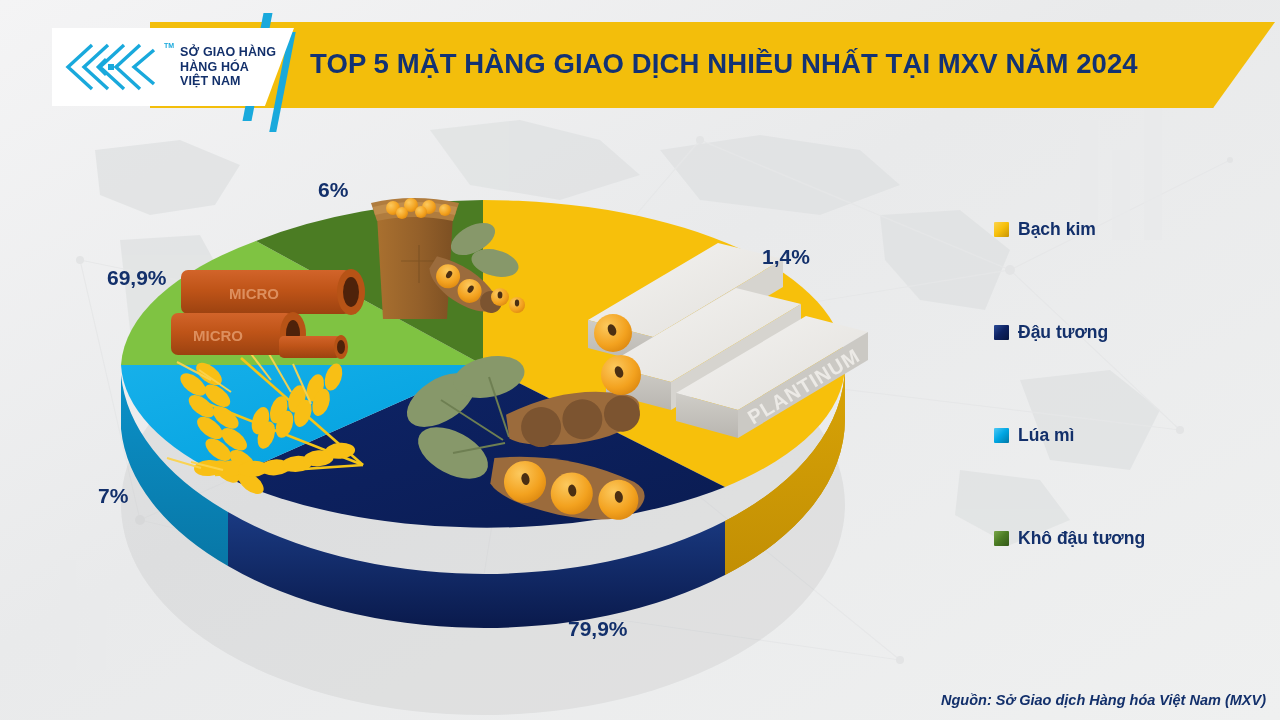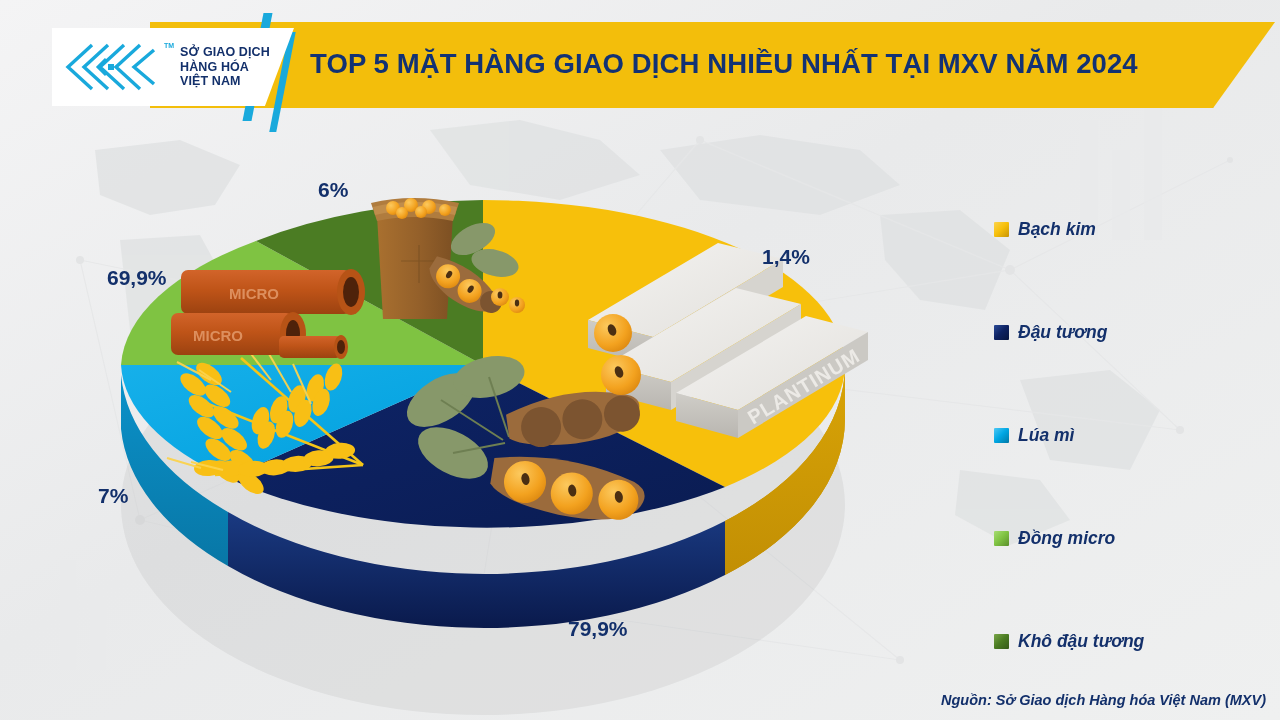--- a/index.html
+++ b/index.html
@@ -82,21 +82,20 @@
   .pct-bachkim   { left: 762px; top: 245px; }
   .pct-dautuong  { left: 568px; top: 617px; }
   .pct-luami     { left: 98px;  top: 484px; }
   .pct-dongmicro { left: 107px; top: 266px; }
   .pct-khodau    { left: 318px; top: 178px; }
 
   
   #legend {
     position: absolute; left: 994px; top: 178px;
     width: 280px;
-    font-style: italic;
   }
   .legend-item {
     display: flex; align-items: center; gap: 9px;
     height: 103px;
   }
   .legend-swatch {
     width: 15px; height: 15px; flex: none;
     border-radius: 1px;
   }
   .legend-label {
@@ -181,21 +180,21 @@
           <path d="M92 9 L72 26 L92 43"></path>
         </g>
         <g fill="none" stroke="#19A9DC" stroke-width="3">
           <path d="M44 18 L36 26 L44 34"></path>
         </g>
         <rect x="46" y="23" width="6" height="6" fill="#19A9DC"></rect>
       </svg>
     </span>
     <span class="logo-tm">TM</span>
     <span class="logo-text">
-      <span>SỞ GIAO DỊCH</span><br>
+      <span>SỞ GIAO HÀNG</span><br>
       <span>HÀNG HÓA</span><br>
       <span>VIỆT NAM</span>
     </span>
   </div>
 
   <div id="header-title">TOP 5 MẶT HÀNG GIAO DỊCH NHIỀU NHẤT TẠI MXV NĂM 2024</div>
 </div>
 
 <div id="pie-wrap">
   <svg viewBox="0 0 760 480" aria-hidden="true">
@@ -447,22 +446,18 @@
   </div>
   <div class="legend-item">
     <span class="legend-swatch" style="background:linear-gradient(135deg,#2a4a97 0%,#0D2262 48%,#07153f 100%)"></span>
     <span class="legend-label">Đậu tương</span>
   </div>
   <div class="legend-item">
     <span class="legend-swatch" style="background:linear-gradient(135deg,#4fc8f5 0%,#00A7E4 48%,#0278a5 100%)"></span>
     <span class="legend-label">Lúa mì</span>
   </div>
   <div class="legend-item">
-    <span class="legend-swatch" style="background:linear-gradient(135deg,#a7dd73 0%,#7FC342 48%,#5b8f2c 100%)"></span>
-    <span class="legend-label">Đồng micro</span>
-  </div>
-  <div class="legend-item">
     <span class="legend-swatch" style="background:linear-gradient(135deg,#79a648 0%,#4B7C23 48%,#35591a 100%)"></span>
     <span class="legend-label">Khô đậu tương</span>
   </div>
 </div>
 
 <div id="footer-source">Nguồn: Sở Giao dịch Hàng hóa Việt Nam (MXV)</div>
 
 </body></html>

